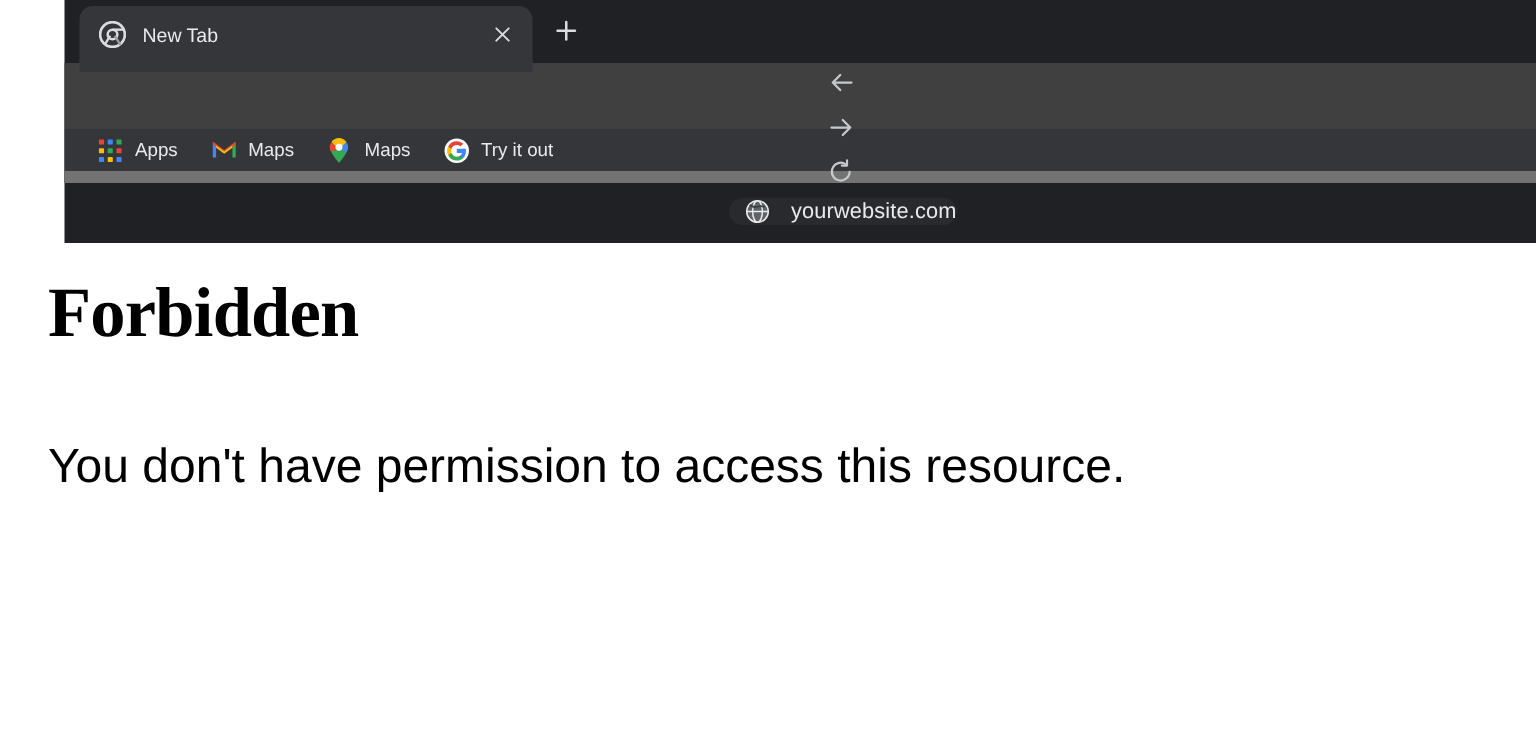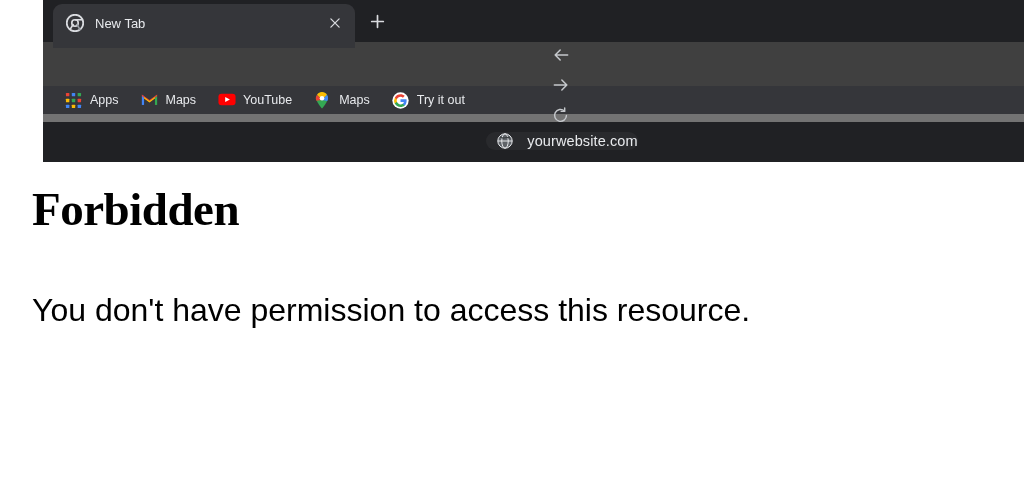--- a/index.html
+++ b/index.html
@@ -185,29 +185,20 @@
           <path d="M1 15 V4.2 L3.6 4.2 V15 Z" fill="#4285f4"></path>
           <path d="M16.4 15 V4.2 L19 4.2 V15 Z" fill="#34a853"></path>
           <path d="M1 2.6 L10 9.2 L19 2.6 L19 4.6 L10 11.4 L1 4.6 Z" fill="#ea4335"></path>
           <path d="M3.6 4.4 L10 9.2 L16.4 4.4 L16.4 15 L3.6 15 Z" fill="none"></path>
           <path d="M3.6 5.6 L10 10.4 L16.4 5.6 L16.4 7.4 L10 12.2 L3.6 7.4 Z" fill="#fbbc05"></path>
         </svg>
       </span>
       <span class="bm-label">Maps</span>
     </div>
 
-    <div class="bm">
-      <span class="bm-icon">
-        <svg viewBox="0 0 20 14" width="18" height="13">
-          <rect x="0.5" y="0.5" width="19" height="13" rx="3.4" fill="#ff0000"></rect>
-          <path d="M8 4.2 L13.2 7 L8 9.8 Z" fill="#ffffff"></path>
-        </svg>
-      </span>
-      <span class="bm-label">YouTube</span>
-    </div>
 
     <div class="bm">
       <span class="bm-icon">
         <svg viewBox="0 0 18 20" width="16" height="17">
           <path d="M9 19.5 C9 19.5 2 11.6 2 7.4 A7 7 0 0 1 16 7.4 C16 11.6 9 19.5 9 19.5 Z" fill="#34a853"></path>
           <path d="M3.2 3.1 A7 7 0 0 1 14.8 3.2 L9 9.5 Z" fill="#fbbc05"></path>
           <path d="M14.8 3.2 A7 7 0 0 1 15.2 10.6 L9 9.5 Z" fill="#4285f4"></path>
           <path d="M2.4 10.3 A7 7 0 0 1 3.2 3.1 L9 9.5 Z" fill="#ea4335"></path>
           <circle cx="9" cy="7.3" r="2.7" fill="#ffffff"></circle>
         </svg>

